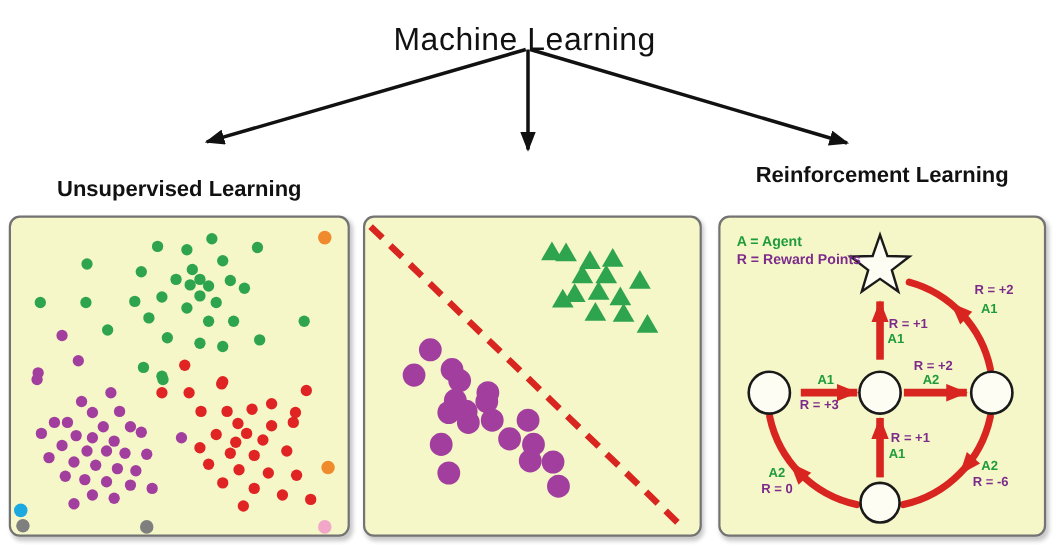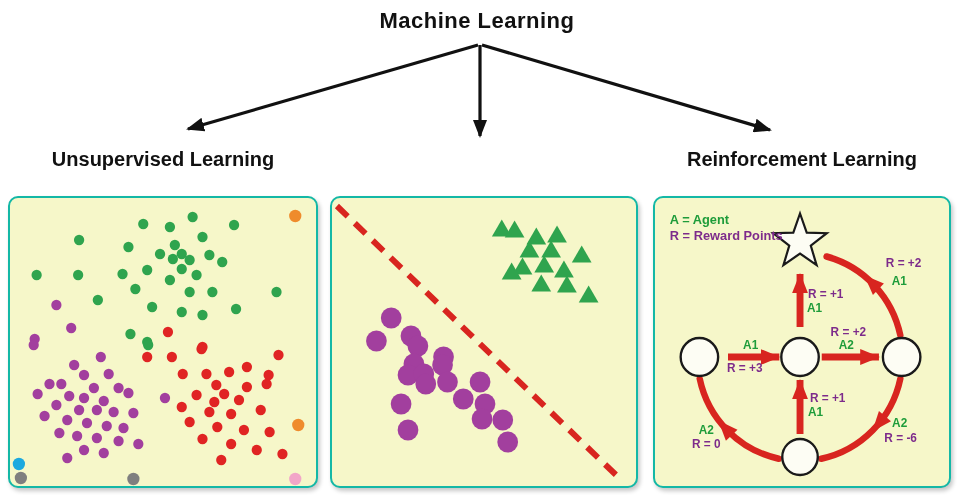--- a/index.html
+++ b/index.html
@@ -1,27 +1,27 @@
 <!DOCTYPE html>
 <html><head>
 <meta charset="utf-8">
 <style>
   html,body{margin:0;padding:0;background:#ffffff;}
   .stage{position:relative;width:960px;height:499px;background:#ffffff;
          font-family:"Liberation Sans",sans-serif;overflow:hidden;}
-  .title{position:absolute;top:8px;left:0;width:954px;text-align:center;
-         font-size:22px;font-weight:bold;color:#111;letter-spacing:0.5px;}
+  .title{position:absolute;top:20px;left:0;width:954px;text-align:center;
+         font-size:29px;font-weight:normal;color:#111;letter-spacing:0.5px;}
   .hdr-svg{position:absolute;top:0;left:0;pointer-events:none;}
   .branch-label{position:absolute;top:148px;text-align:center;
                 font-size:20px;font-weight:bold;color:#111;}
-  .bl-unsup{left:8px;width:310px;}
+  .bl-unsup{left:8px;width:310px;margin-top:13px;}
   .bl-sup{left:330px;width:308px;}
   .bl-reinf{left:653px;width:298px;}
   .panel{position:absolute;top:196px;height:292px;box-sizing:border-box;
-         background:#F6F7C9;border:2px solid #14b8a6;border-radius:10px;
+         background:#F6F7C9;border:2px solid #737373;border-radius:10px;
          box-shadow:2px 3px 4px rgba(0,0,0,0.22);}
   .p-unsup{left:8px;width:310px;}
   .p-sup{left:330px;width:308px;}
   .p-reinf{left:653px;width:298px;}
   .panel svg{position:absolute;top:0;left:0;width:100%;height:100%;}
 </style>
 </head>
 <body>
 
 <div class="stage">

